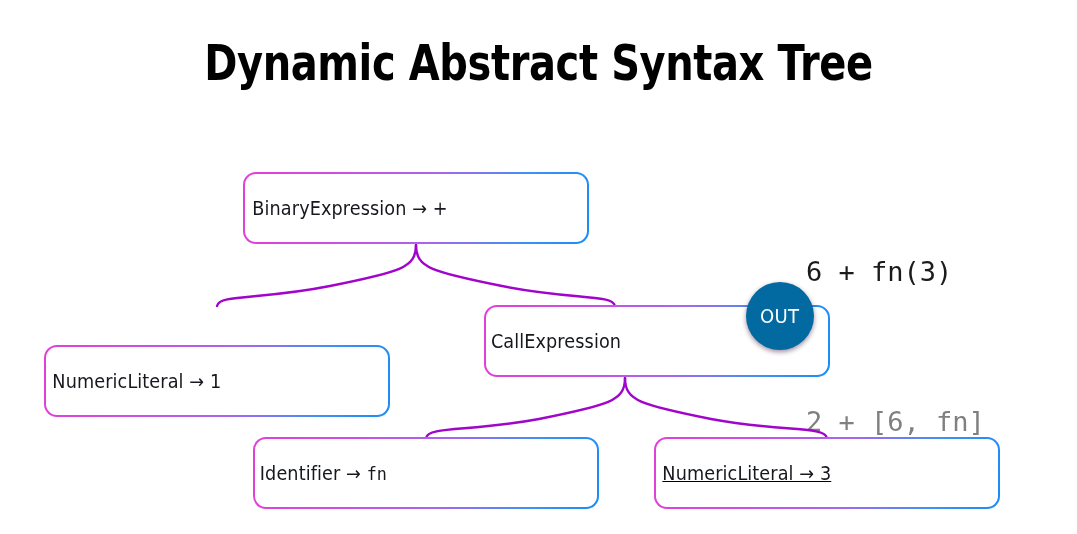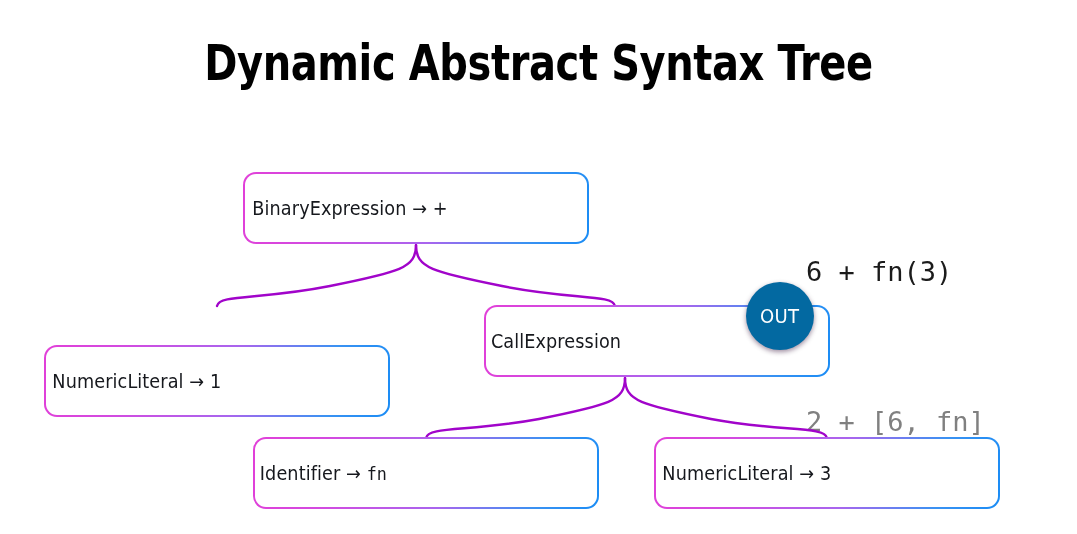--- a/index.html
+++ b/index.html
@@ -99,21 +99,21 @@
   .node-label .mono {
     font-family: "DejaVu Sans Mono", monospace;
     font-size: 18px;
   }
 
   
   #node-binary      { left: 243px; top: 172px; width: 346px; height: 72px; }
   #node-numeric-1   { left: 44px;  top: 305px; width: 346px; height: 72px; margin-top: 40px; }
   #node-call        { left: 452px; top: 305px; width: 346px; height: 72px; margin-left: 32px; }
   #node-identifier  { left: 253px; top: 437px; width: 346px; height: 72px; }
-  #node-numeric-3   { left: 654px; top: 437px; width: 346px; height: 72px; }
+  #node-numeric-3   { left: 654px; top: 437px; width: 346px; height: 72px; text-decoration: underline; }
 
   
   #out-badge {
     position: absolute;
     left: 746px;
     top: 282px;
     width: 68px;
     height: 68px;
     border-radius: 50%;
     background: #0369a1;

